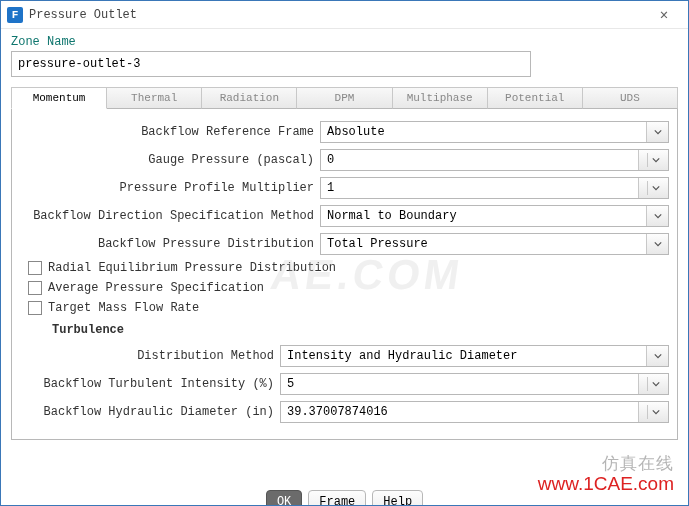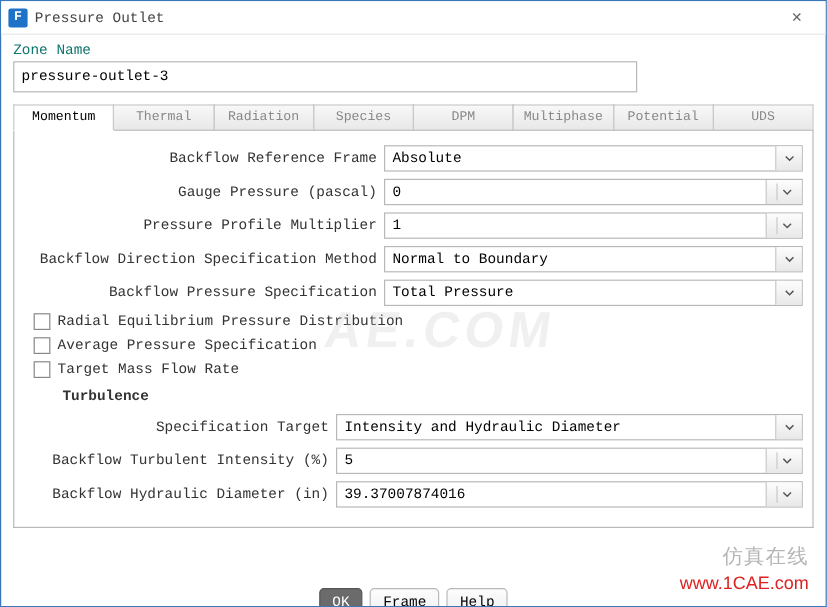--- a/index.html
+++ b/index.html
@@ -191,21 +191,21 @@
     color: rgba(120,120,120,0.55);
     font-size: 17px;
     font-family: "Microsoft YaHei","SimHei",sans-serif;
     pointer-events: none;
     letter-spacing: 1px;
   }
   .watermark3 {
     position: absolute;
     right: 14px; bottom: 10px;
     color: #d22;
-    font-size: 15px;
+    font-size: 19px;
     font-family: Arial, sans-serif;
     pointer-events: none;
   }
 </style>
 </head>
 <body>
 
 <div class="titlebar">
   <div class="logo">F</div>
   <div class="title">Pressure Outlet</div>
@@ -214,21 +214,20 @@
 
 <div class="content">
 
   <div class="zone-label">Zone Name</div>
   <input class="zone-input" value="pressure-outlet-3" style="">
 
   <div class="tabs">
     <div class="tab active">Momentum</div>
     <div class="tab">Thermal</div>
     <div class="tab">Radiation</div>
-    <div class="tab">Species</div>
     <div class="tab">DPM</div>
     <div class="tab">Multiphase</div>
     <div class="tab">Potential</div>
     <div class="tab">UDS</div>
   </div>
 
   <div class="tab-body">
 
     <div class="row">
       <div class="label">Backflow Reference Frame</div>
@@ -274,21 +273,21 @@
         <input class="field" value="Normal to Boundary" style="">
         <div class="arrow-down">
             <svg viewBox="0 0 10 10">
               <path d="M1 3 L5 7 L9 3" fill="none" stroke="#555" stroke-width="1.5"></path>
             </svg>
           </div>
       </div>
     </div>
 
     <div class="row">
-      <div class="label">Backflow Pressure Specification</div>
+      <div class="label">Backflow Pressure Distribution</div>
       <div class="field-wrap">
         <input class="field" value="Total Pressure" style="">
         <div class="arrow-down">
             <svg viewBox="0 0 10 10">
               <path d="M1 3 L5 7 L9 3" fill="none" stroke="#555" stroke-width="1.5"></path>
             </svg>
           </div>
       </div>
     </div>
 
@@ -301,21 +300,21 @@
       <span>Average Pressure Specification</span>
     </div>
     <div class="check-row">
       <div class="checkbox"></div>
       <span>Target Mass Flow Rate</span>
     </div>
 
     <div class="section-title">Turbulence</div>
 
     <div class="row inner-row">
-      <div class="label">Specification Target</div>
+      <div class="label">Distribution Method</div>
       <div class="field-wrap">
         <input class="field" value="Intensity and Hydraulic Diameter" style="">
         <div class="arrow-down">
             <svg viewBox="0 0 10 10">
               <path d="M1 3 L5 7 L9 3" fill="none" stroke="#555" stroke-width="1.5"></path>
             </svg>
           </div>
       </div>
     </div>
 

